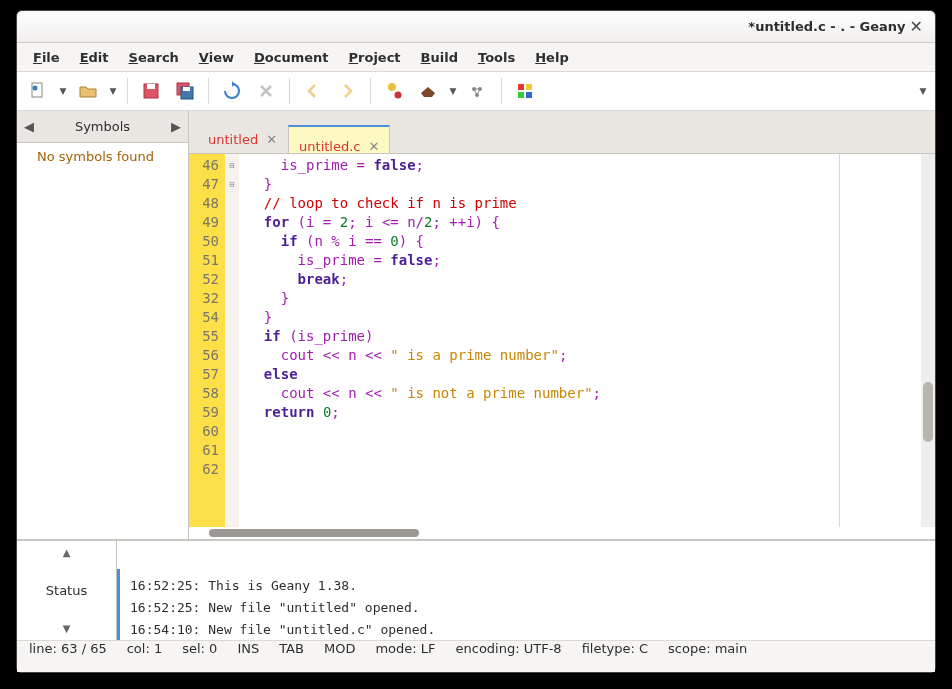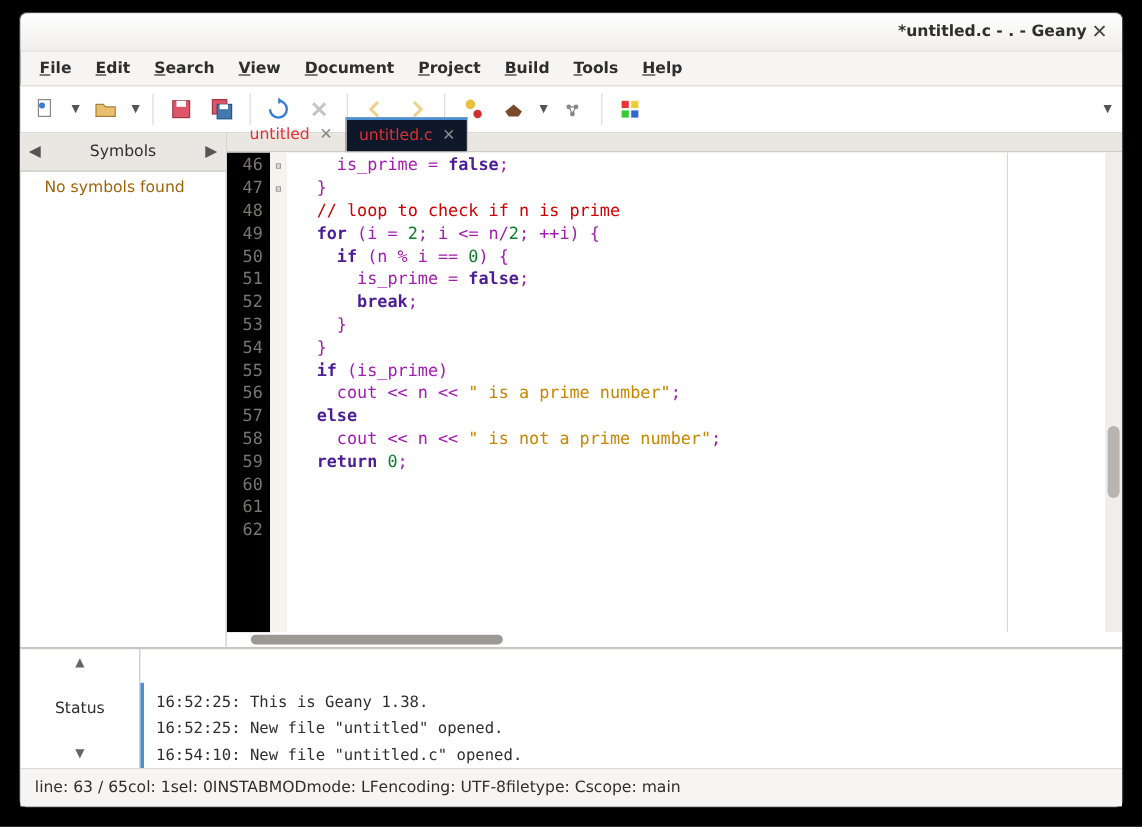--- a/index.html
+++ b/index.html
@@ -17,45 +17,45 @@
 .tsep { width:1px; height:26px; background:#dcdad7; margin:0 4px; }
 .tdrop { width:12px; display:inline-flex; align-items:center; justify-content:center; font-size:9px; color:#555; cursor:pointer; }
 .tspacer { flex:1; }
 .workarea { flex:1; display:flex; border-bottom:1px solid #c9c5c1; min-height:0; }
 .sidebar { width:172px; background:#fff; border-right:1px solid #c9c5c1; display:flex; flex-direction:column; }
 .sidebar-tabs { height:32px; background:#eae7e3; border-bottom:1px solid #c9c5c1; display:flex; align-items:center; }
 .sidebar-tabs .arr { width:24px; text-align:center; color:#555; cursor:pointer; }
 .sidebar-tabs .lab { flex:1; text-align:center; color:#2e2e2e; }
 .sidebar-body { flex:1; padding:6px 20px; color:#a16207; }
 .editorcol { flex:1; display:flex; flex-direction:column; min-width:0; }
-.tabsrow { height:16px; background:#eae7e3; display:flex; align-items:end; padding-left:8px; position:relative; }
+.tabsrow { height:43px; background:#eae7e3; display:flex; align-items:end; padding-left:8px; position:relative; }
 .tab { height:30px; padding:0 10px; display:flex; align-items:center; gap:8px; color:#d33; cursor:pointer; border:1px solid transparent; border-bottom:none; }
-.tab.active { background:#0f172a; border:1px solid #c9c5c1; border-bottom:1px solid #fff; border-top:2px solid #4a90d9; margin-bottom:-1px; }
+.tab.active { background:#fef9c3; border:1px solid #c9c5c1; border-bottom:1px solid #fff; border-top:2px solid #4a90d9; margin-bottom:-1px;align-items:flex-end; }
 .tab .x { color:#888; font-size:13px; }
 .tabsrow::after { content:""; position:absolute; left:0; right:0; bottom:0; height:1px; background:#c9c5c1; }
 .editor { flex:1; display:flex; background:#fff; font-family:"DejaVu Sans Mono",monospace; font-size:14px; position:relative; overflow:hidden; }
-.gutter { width:36px; background:#000000; color:#7a756f; text-align:right; padding:2px 6px 2px 2px; line-height:19px; }
+.gutter { width:36px; background:#fde047; color:#7a756f; text-align:right; padding:2px 6px 2px 2px; line-height:19px; }
 .fold { width:14px; background:#f6f2ed; padding-top:2px; line-height:19px; font-size:8px; color:#777; text-align:center; }
 .code { flex:1; padding:2px 0 2px 8px; line-height:19px; white-space:pre; position:relative; }
 .code .rmargin { position:absolute; top:0; bottom:0; left:600px; width:1px; background:#c9e3c9; }
 .kw { color:#4c1d95; font-weight:bold; }
 .num { color:#0b7d2a; }
 .str { color:#c88600; }
 .cmt { color:#cc0000; }
 .op { color:#a21caf; }
 .vscroll { width:14px; background:#f0eeed; position:relative; }
 .vscroll .thumb { position:absolute; left:2px; right:2px; top:228px; height:60px; background:#b8b4af; border-radius:5px; }
 .hscroll { height:12px; background:#fff; position:relative; }
 .hscroll .thumb { position:absolute; top:2px; left:20px; width:210px; height:8px; background:#9c9893; border-radius:4px; }
 .msgpane { height:100px; display:flex; background:#fff; border-top:1px solid #c9c5c1; }
 .msgside { width:100px; border-right:1px solid #c9c5c1; display:flex; flex-direction:column; align-items:center; justify-content:space-between; padding:6px 0; }
 .msgside .arr2 { font-size:10px; color:#666; cursor:pointer; }
 .msgside .lab { color:#2e2e2e; }
 .msgbody { flex:1; padding:6px 10px; font-family:"DejaVu Sans Mono",monospace; font-size:13px; line-height:22px; border-left:3px solid #4a90d9; color:#2e2e2e;margin-top:28px; }
-.statusbar { height:32px; background:#f6f5f4; border-top:1px solid #dcdad7; display:flex; align-items:center; padding:0 12px; color:#2e2e2e; font-size:13px; }
+.statusbar { height:32px; background:#f6f5f4; border-top:1px solid #dcdad7; display:flex; padding:0 12px; gap:20px; color:#2e2e2e; font-size:13px; }
 </style>
 </head>
 <body>
 
 <div class="window">
 
   <div class="titlebar">
     <span class="title">*untitled.c - . - Geany</span>
     <span class="close">✕</span>
   </div>
@@ -180,21 +180,21 @@
         </div>
       <div class="editor">
         <div class="gutter" id="gutter">
             <div>46</div>
             <div>47</div>
             <div>48</div>
             <div>49</div>
             <div>50</div>
             <div>51</div>
             <div>52</div>
-            <div>53</div>
+            <div>32</div>
             <div>54</div>
             <div>55</div>
             <div>56</div>
             <div>57</div>
             <div>58</div>
             <div>59</div>
             <div>60</div>
             <div>61</div>
             <div>62</div>
           </div>

